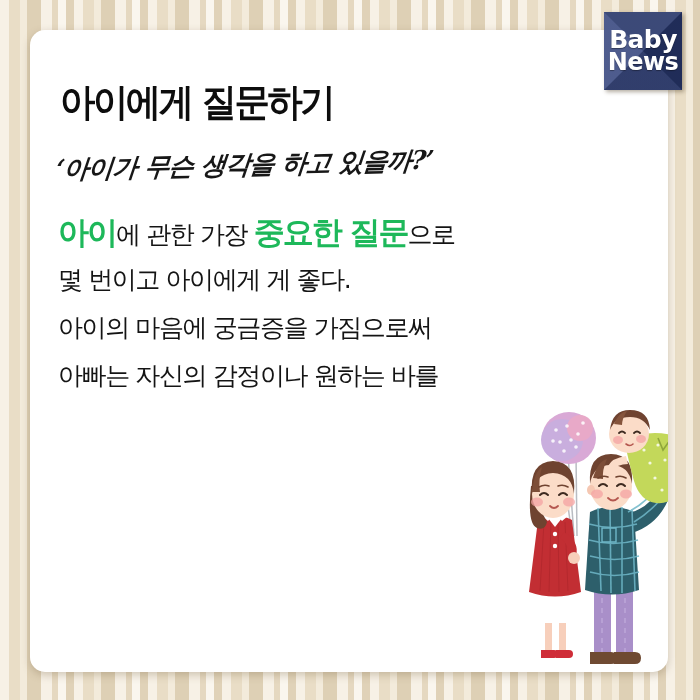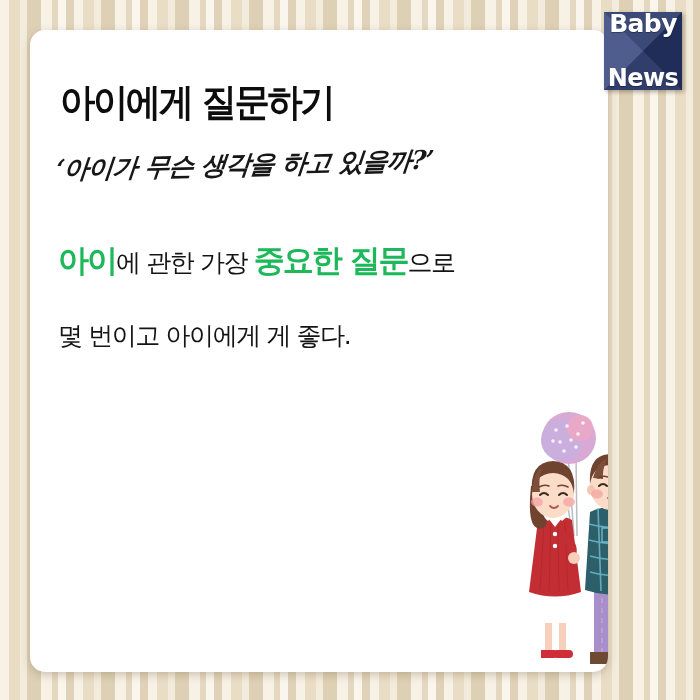--- a/index.html
+++ b/index.html
@@ -23,21 +23,21 @@
         #faf6ee 58px, #faf6ee 66px,
         #e0d2b8 66px, #e0d2b8 74px
       );
     position:relative;
   }
 
   
   #card {
     position:absolute;
     left:30px; top:30px;
-    width:578px; height:642px;
+    width:638px; height:642px;
     background:#ffffff;
     border-radius:15px;
     box-shadow: 0 3px 9px rgba(120,100,70,.33);
     overflow:hidden;
   }
 
   
   #logo {
     position:absolute;
     left:604px; top:12px;
@@ -48,21 +48,21 @@
   }
   #logo .facet {
     position:absolute; inset:0;
     background:
       linear-gradient(135deg, rgba(255,255,255,.10) 0 49.6%, rgba(0,0,0,.16) 50.4% 100%),
       linear-gradient(45deg,  rgba(255,255,255,.07) 0 49.6%, rgba(0,0,0,.12) 50.4% 100%);
   }
   #logo .logo-text {
     position:absolute; inset:0;
     display:flex; flex-direction:column;
-    align-items:center; justify-content:space-between;
+    align-items:center; justify-content:center;
     color:#ffffff;
     font-family:"DejaVu Sans", sans-serif;
     font-weight:bold;
     line-height:.94;
     letter-spacing:-0.6px;
     text-shadow:0 1px 1px rgba(0,0,0,.35);
   }
   #logo .l1 { font-size:25px; }
   #logo .l2 { font-size:24px; }
 
@@ -100,21 +100,21 @@
     position:absolute;
     left:28px; top:178px;
     width:500px;
     color:#141414;
     font-family:"DejaVu Sans", sans-serif;
     font-size:25px;
     letter-spacing:-1.4px;
     line-height:48px;
     white-space:nowrap;
   }
-  #body-copy .line { height:48px;margin-top:28px; }
+  #body-copy .line { height:48px; }
   .hl-bright { color:#1db85a; font-weight:bold; font-size:31px; letter-spacing:-2px; }
   .hl-dark   { color:#17802b; font-weight:bold; font-size:31px; letter-spacing:-2px; }
 
   
   #illustration {
     position:absolute;
     left:468px; top:378px;
     width:205px; height:264px;
   }
   #illustration svg { display:block; width:100%; height:100%; }
@@ -124,20 +124,22 @@
 
 <div id="card">
 
   <div id="headline">아이에게 질문하기</div>
 
   <div id="quote">‘아이가 무슨 생각을 하고 있을까?’</div>
 
   <div id="body-copy">
       <div class="line"><span class="hl-bright">아이</span><span>에 관한 가장 </span><span class="hl-bright">중요한 질문</span><span>으로</span></div>
       <div class="line"><span>몇 번이고 아이에게 게 좋다.</span></div>
+      <div class="line"><span>아이의 마음에 궁금증을 가짐으로써</span></div>
+      <div class="line"><span>아빠는 자신의 감정이나 원하는 바를</span></div>
     </div>
 
   <div id="illustration">
     <svg viewBox="0 0 205 264" xmlns="http://www.w3.org/2000/svg">
 
       <g stroke="#b9bcc2" stroke-width="1.5" fill="none">
         <path d="M63 45 L74 128"></path>
         <path d="M70 47 L76 128"></path>
         <path d="M78 46 L79 128"></path>
       </g>

